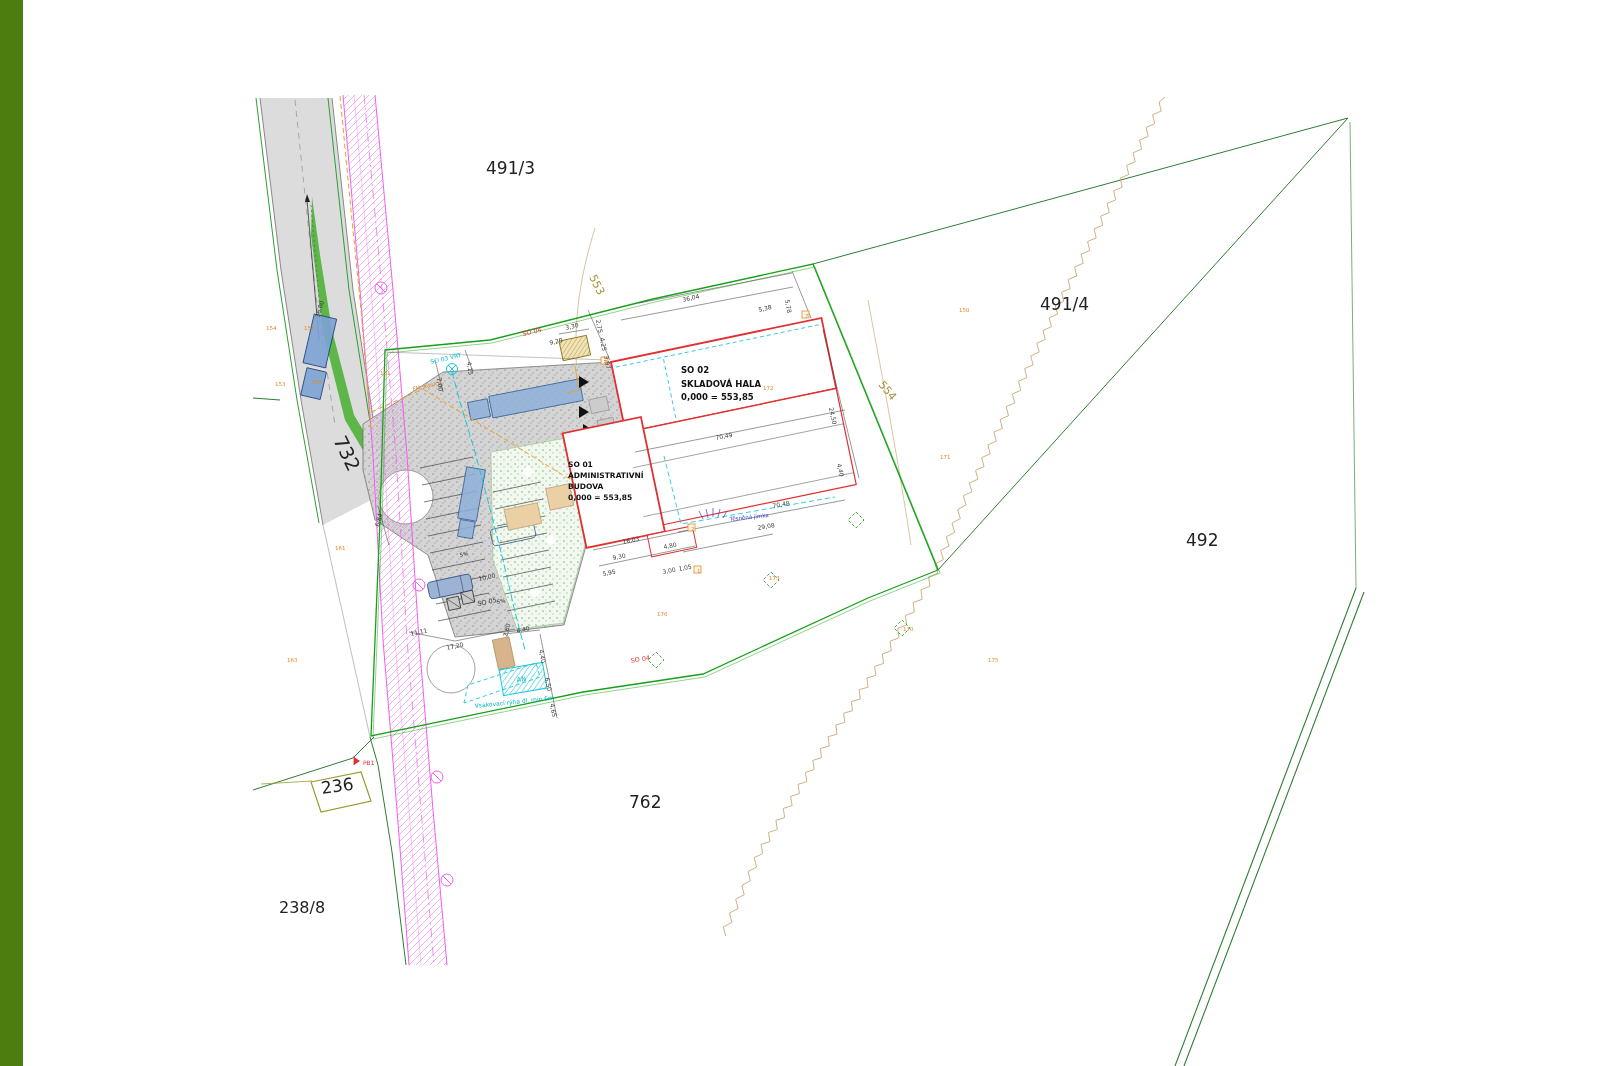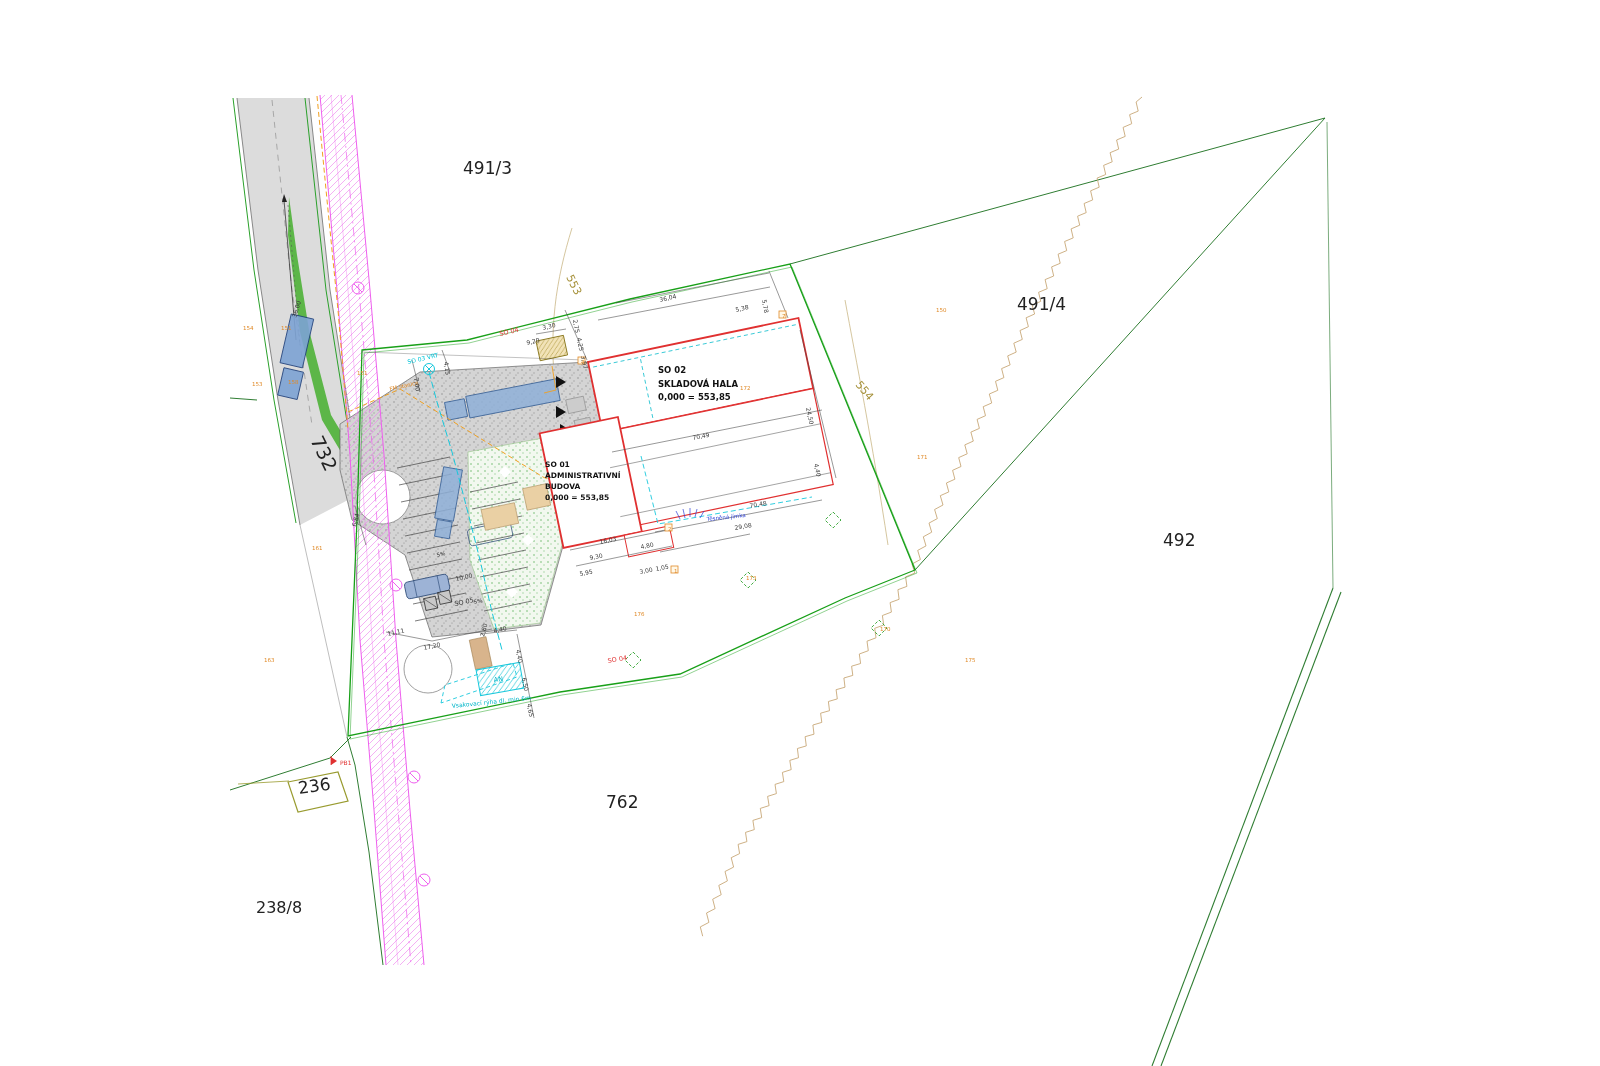--- a/index.html
+++ b/index.html
@@ -1,16 +1,16 @@
 <!DOCTYPE html>
 <html><head>
 <meta charset="utf-8">
 <style>
   html,body{margin:0;padding:0;background:#ffffff;}
-  #stage{position:relative;width:1396px;height:1066px;background:#4d7c0f;overflow:hidden;}
+  #stage{position:relative;width:1396px;height:1066px;background:#4d7c0f;overflow:hidden;padding-left:23px;}
   svg{display:block;}
   text{font-family:"DejaVu Sans", sans-serif;}
 </style>
 </head>
 <body>
 
 <div id="stage">
 <svg width="1600" height="1066" viewBox="0 0 1600 1066">
   <defs>
     <pattern id="dotsGray" width="8" height="8" patternUnits="userSpaceOnUse">

